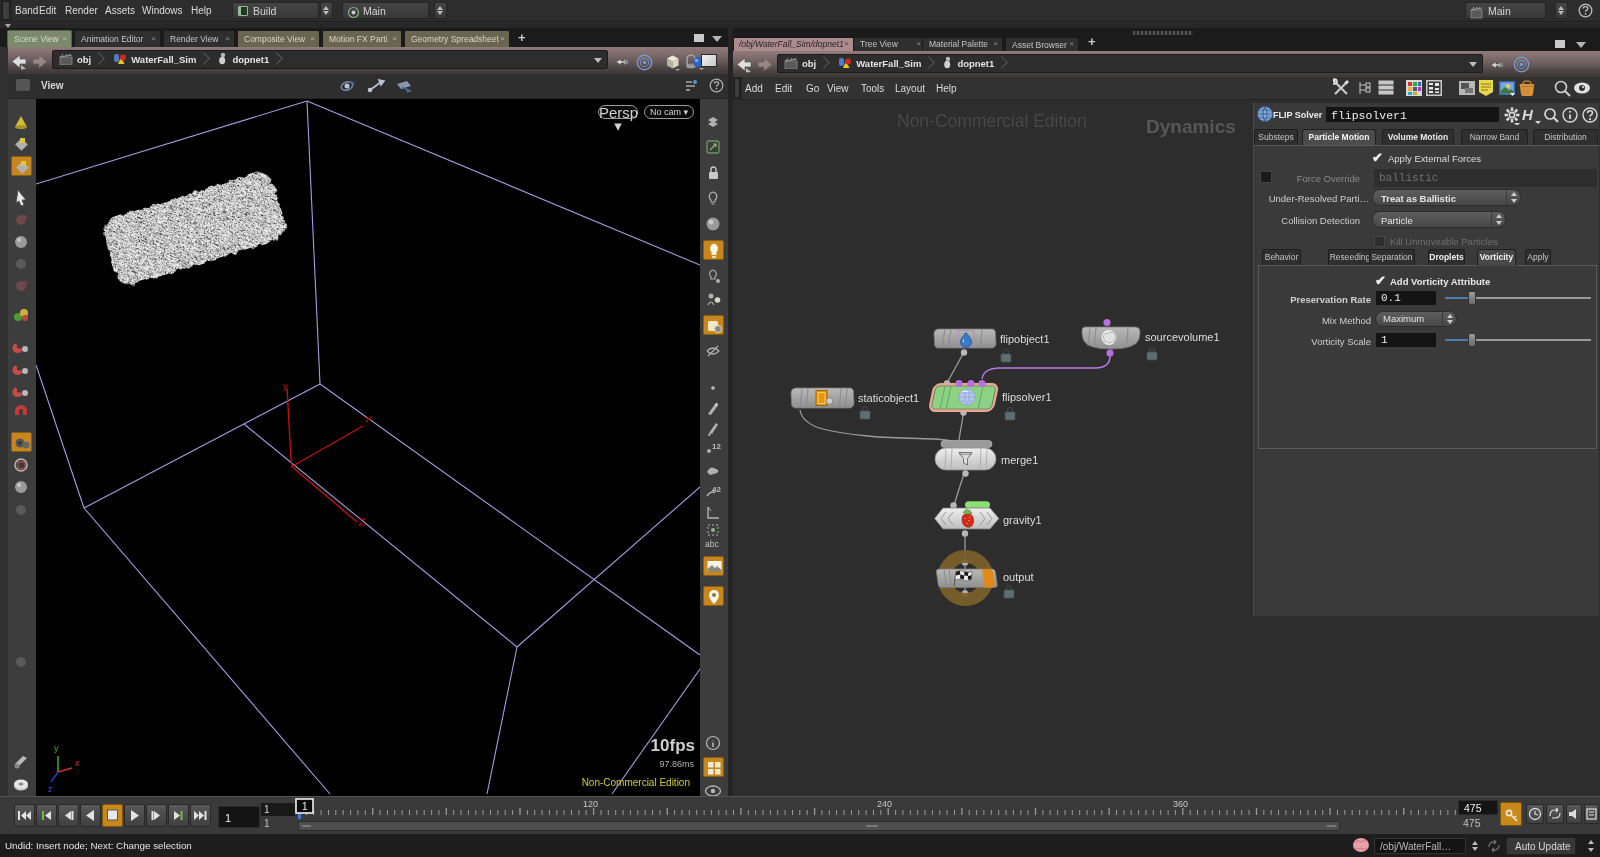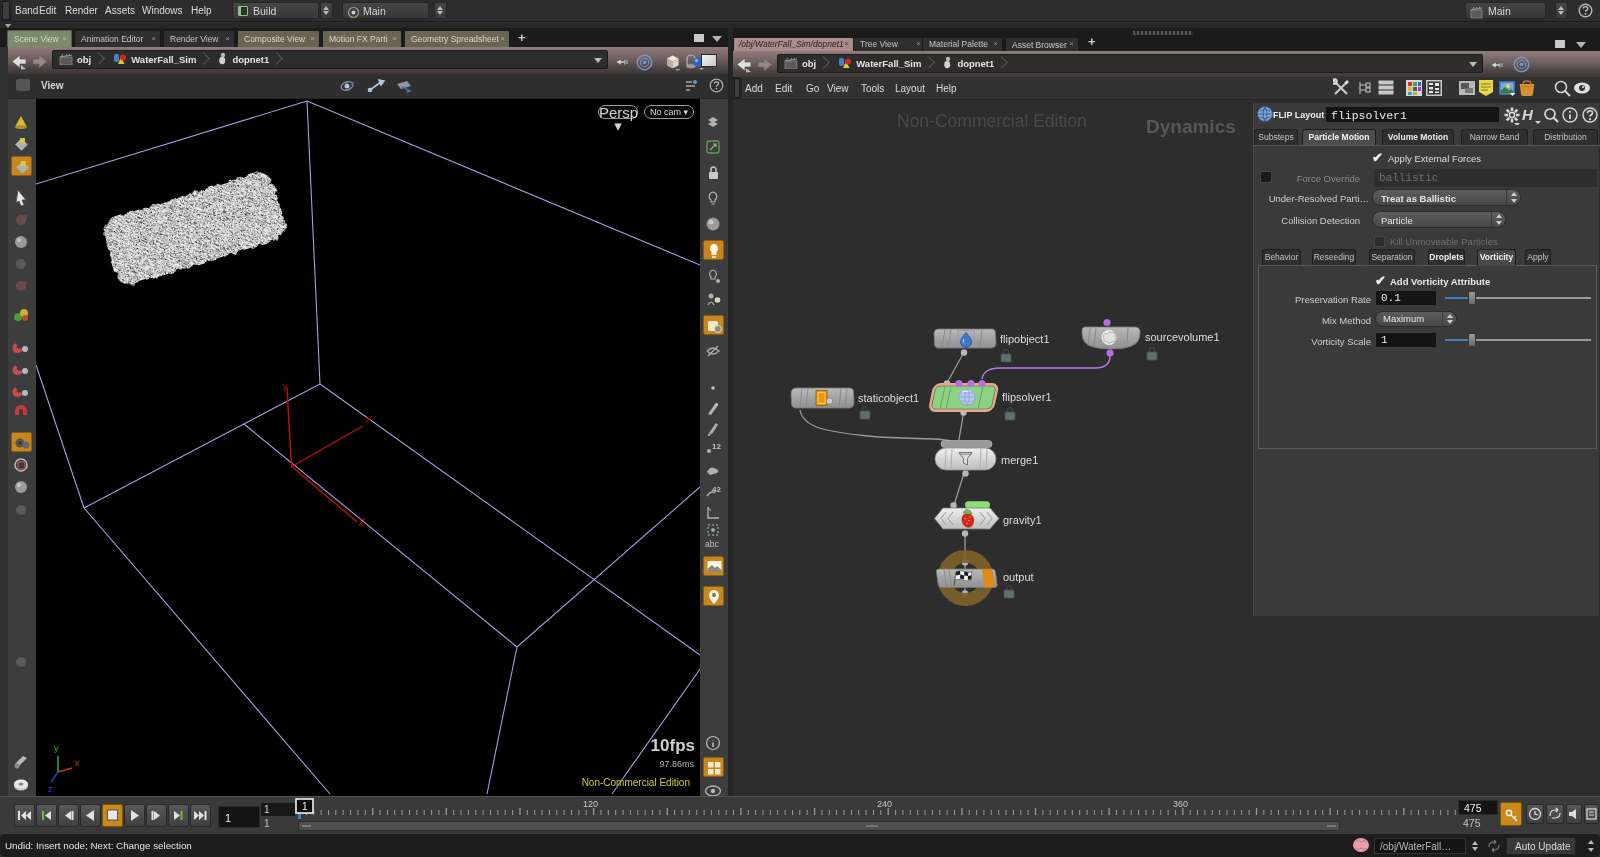--- a/index.html
+++ b/index.html
@@ -55,21 +55,21 @@
 #network { left:733px; top:100px; width:867px; height:696px; background:#2d2d2d; }
 
 #ppanel { left:1253px; top:103px; width:346px; height:513px; background:#3a3a3a; border-left:1px solid #4a4a4a; }
 #ppanel .plabel { position:absolute; font-size:9.5px; color:#cfcfcf; text-align:right; }
 #ppanel .plabel.dim { color:#757575; }
 .ptab2 { position:absolute; height:16px; background:#2f2f2f; border:1px solid #1f1f1f; border-bottom:none; border-radius:3px 3px 0 0; color:#c4c4c4; font-size:8.5px; text-align:center; }
 .checkmark { position:absolute; font-size:13px; color:#f0f0f0; font-weight:bold; }
 
 #timeline { left:0; top:796px; width:1600px; height:38px; background:#3a3a3a; border-top:1px solid #505050; }
 .tbtn { position:absolute; top:7px; width:21px; height:23px; background:linear-gradient(#585858,#404040); border:1px solid #282828; border-radius:2px; }
-#statusbar { left:0; top:834px; width:1600px; height:23px; background:#1d1d1d;border-radius:6px; }
+#statusbar { left:0; top:834px; width:1600px; height:23px; background:#1d1d1d; }
 </style>
 </head>
 <body>
 <div id="root">
 
   <div id="menubar" class="abs">
     <div style="position:absolute;left:0;top:0;width:12px;height:22px;background:#262626;"></div>
     <div style="position:absolute;left:2px;top:1px;width:8px;height:19px;background:#3e3e3e;border:1px solid #1a1a1a;"></div>
     <div class="mi" style="left:15px">Band</div>
     <div class="mi" style="left:39px">Edit</div>
@@ -773,21 +773,21 @@
       </g>
     </svg>
   </div>
 
   <div id="ppanel" class="abs">
 
     <svg width="17" height="17" style="position:absolute;left:3px;top:3px;">
         <circle cx="8" cy="8" r="7.5" fill="#7ea8d8" stroke="#3a5a88"></circle>
         <path d="M3 5 Q8 2 13 5 M1.5 8 L14.5 8 M3 11 Q8 14 13 11 M8 0.5 Q4 8 8 15.5 M8 0.5 Q12 8 8 15.5" stroke="#2a4a78" stroke-width="0.7" fill="none"></path>
       </svg>
-    <span class="txt" style="position:absolute;left:19px;top:7px;font-size:9px;font-weight:bold;color:#ececec;">FLIP Layout</span>
+    <span class="txt" style="position:absolute;left:19px;top:7px;font-size:9px;font-weight:bold;color:#ececec;">FLIP Solver</span>
     <div class="field mono" style="position:absolute;left:71px;top:3px;width:175px;height:17px;font-size:11.5px;padding:2px 0 0 5px;">flipsolver1</div>
     <svg width="100" height="20" style="position:absolute;left:245px;top:2px;">
       <g stroke="#d8d8d8" fill="none">
         <g transform="translate(13,10)">
             <circle r="2.6" stroke-width="1.6"></circle>
             <g stroke-width="2.6">
               <line x1="0" y1="-7.5" x2="0" y2="-4"></line>
               <line x1="0" y1="4" x2="0" y2="7.5"></line>
               <line x1="-7.5" y1="0" x2="-4" y2="0"></line>
               <line x1="4" y1="0" x2="7.5" y2="0"></line>
@@ -841,29 +841,29 @@
     <div class="combo" style="left:118px;top:108px;width:134px;height:17px;">
         <span style="position:absolute;left:8px;top:3px;font-size:9.5px;">Particle</span>
         <span class="spin2"></span>
       </div>
 
     <div style="position:absolute;left:120px;top:133px;width:11px;height:11px;background:#2d2d2d;border:1px solid #454545;"></div>
     <span class="txt" style="position:absolute;left:136px;top:133px;font-size:9.5px;color:#6e6e6e;">Kill Unmoveable Particles</span>
 
     <div style="position:absolute;left:4px;top:162px;width:339px;height:184px;border:1px solid #5a5a5a;"></div>
     <div class="ptab2" style="left:8px;top:146px;width:39px;"><span style="position:relative;top:2px;">Behavior</span></div>
-    <div class="ptab2" style="left:58px;top:146px;width:44px;"><span style="position:relative;top:2px;">Reseeding</span></div>
+    <div class="ptab2" style="left:74px;top:146px;width:44px;"><span style="position:relative;top:2px;">Reseeding</span></div>
     <div class="ptab2" style="left:115px;top:146px;width:46px;"><span style="position:relative;top:2px;">Separation</span></div>
     <div class="ptab2" style="left:174px;top:146px;width:37px;color:#f0f0f0;font-weight:bold;"><span style="position:relative;top:2px;">Droplets</span></div>
     <div class="ptab2" style="left:223px;top:146px;width:39px;background:#484848;color:#f0f0f0;font-weight:bold;border-bottom:1px solid #484848;height:17px;"><span style="position:relative;top:2px;">Vorticity</span></div>
     <div class="ptab2" style="left:271px;top:146px;width:26px;"><span style="position:relative;top:2px;">Apply</span></div>
 
     <span class="checkmark" style="left:121px;top:170px;">✔</span>
     <span class="txt" style="position:absolute;left:136px;top:173px;font-size:9.5px;font-weight:bold;color:#e8e8e8;">Add Vorticity Attribute</span>
-    <div class="plabel" style="left:0px;top:191px;width:117px;">Preservation Rate</div>
+    <div class="plabel" style="left:0px;top:191px;width:117px;font-weight:bold;">Preservation Rate</div>
     <div class="field mono" style="position:absolute;left:121px;top:187px;width:62px;height:16px;font-size:11px;padding:1px 0 0 5px;">0.1</div>
     <div style="position:absolute;left:191px;top:194px;width:23px;height:2px;background:#4a7eb0;"></div>
     <div style="position:absolute;left:214px;top:188px;width:8px;height:14px;background:linear-gradient(#9a9a9a,#6a6a6a);border:1px solid #333;border-radius:2px;"></div>
     <div style="position:absolute;left:222px;top:194px;width:115px;height:1.5px;background:#9a9a9a;"></div>
     <div class="plabel" style="left:0px;top:212px;width:117px;">Mix Method</div>
     <div class="combo" style="left:121px;top:208px;width:82px;height:16px;">
         <span style="position:absolute;left:7px;top:1px;font-size:9.5px;">Maximum</span>
         <span class="spin2"></span>
       </div>
     <div class="plabel" style="left:0px;top:233px;width:117px;">Vorticity Scale</div>

